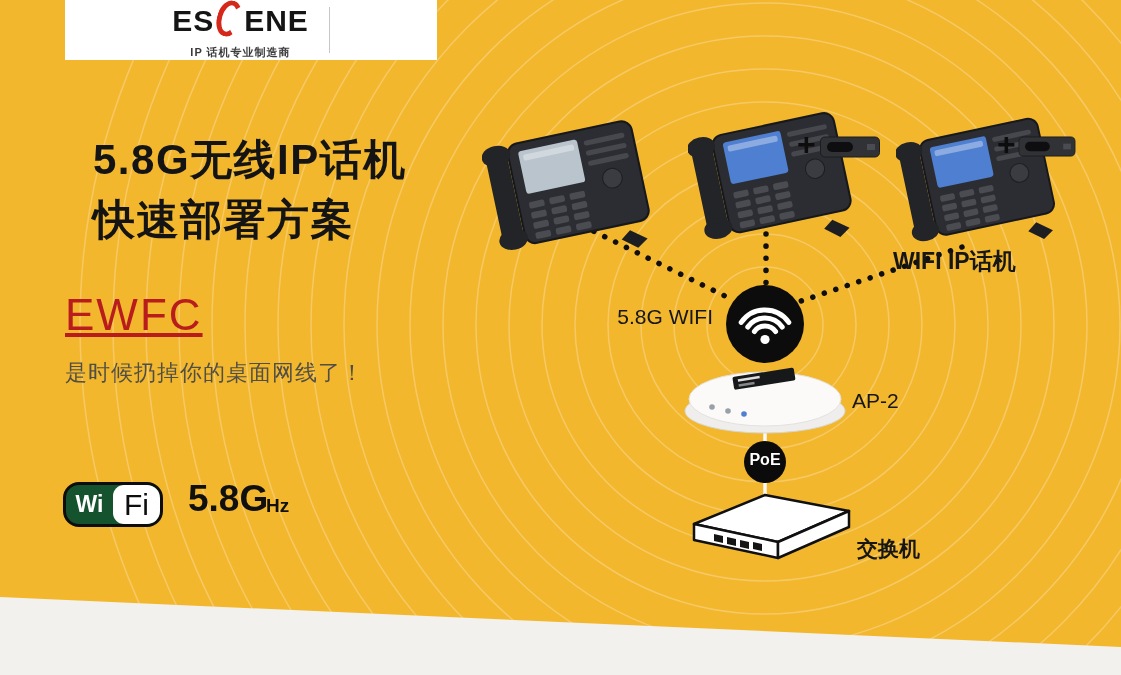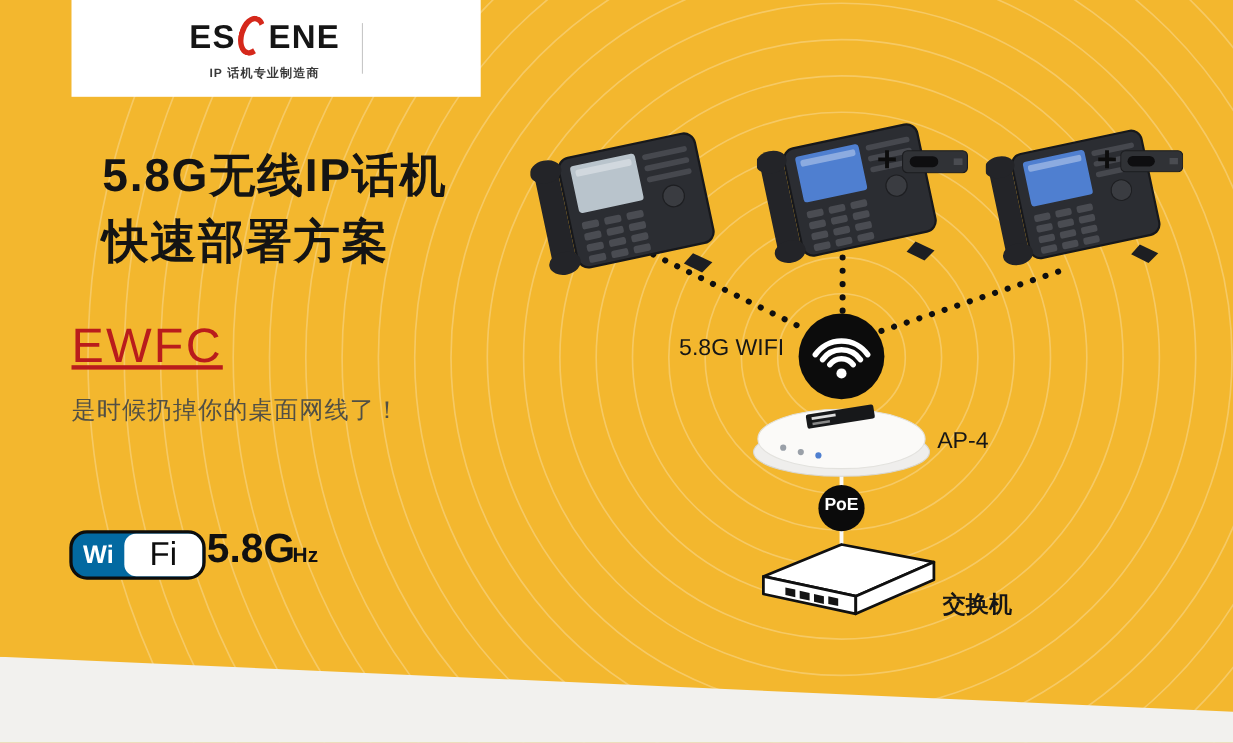--- a/index.html
+++ b/index.html
@@ -5,21 +5,21 @@
   html,body{margin:0;padding:0;background:#e8e8e8;}
   #banner{
     position:relative;width:1121px;height:675px;overflow:hidden;
     background:#F3B72E;
     font-family:"Liberation Sans","DejaVu Sans",sans-serif;
     -webkit-font-smoothing:antialiased;
   }
   .abs{position:absolute;}
   
   .logo-panel{
-    left:65px;top:0;width:372px;height:88px;background:#ffffff;
+    left:65px;top:0;width:372px;height:60px;background:#ffffff;
     display:flex;align-items:center;justify-content:center;gap:20px;
   }
   .logo-col{display:flex;flex-direction:column;align-items:center;gap:4px;}
   .escene-word{display:flex;align-items:center;font-weight:800;font-size:30px;color:#151515;letter-spacing:1px;line-height:1;}
   .crescent{
     display:inline-block;width:14px;height:27px;margin:0 3px 4px 3px;
     border:5px solid #D5281B;border-right-color:transparent;
     border-radius:50%;transform:rotate(16deg);
   }
   .escene-tag{font-size:11px;font-weight:700;color:#3a3a3a;letter-spacing:1px;}
@@ -29,22 +29,22 @@
     background:linear-gradient(100deg,#3F434C 52%,#F08519 52%);
     -webkit-background-clip:text;background-clip:text;color:transparent;
   }
   .univois-tag{font-size:11px;font-weight:700;color:#40444d;letter-spacing:.5px;}
   
   .title{left:64px;top:130px;font-size:42px;line-height:60px;font-weight:800;color:#141414;letter-spacing:1.5px;margin-left:29px;}
   .model{left:65px;top:290px;font-size:44px;font-weight:500;color:#b91c1c;letter-spacing:2px;text-decoration:underline;}
   .slogan{left:65px;top:358px;font-size:22px;font-weight:500;color:#514f45;letter-spacing:1px;}
   
   .wifi-badge{
-    left:63px;top:482px;width:124px;height:45px;display:flex;
-    background:#0369a1;border:3px solid #0d0d0d;border-radius:16px;
+    left:63px;top:482px;width:100px;height:45px;display:flex;
+    background:#14532d;border:3px solid #0d0d0d;border-radius:16px;
     box-sizing:border-box;overflow:hidden;
   }
   .wifi-badge .wi{flex:0 0 47px;display:flex;align-items:center;justify-content:center;
     color:#fff;font-weight:800;font-size:23px;}
   .wifi-badge .fi{flex:1;display:flex;align-items:center;justify-content:center;
     background:#fff;border-radius:11px;color:#0d0d0d;font-weight:400;font-size:30px;}
   .freq-value{left:188px;top:478px;font-size:37px;font-weight:800;color:#101010;}
   .freq-unit{left:266px;top:495px;font-size:19px;font-weight:800;color:#101010;}
   
   .diagram-label{color:#161616;white-space:nowrap;}
@@ -191,21 +191,22 @@
   <div class="abs plus-sign" style="left:797px;top:128px">+</div>
   <div class="abs plus-sign" style="left:997px;top:128px">+</div>
   <svg class="abs" style="left:820px;top:136px" width="60" height="22">
       <use href="#dongle"></use>
     </svg>
   <svg class="abs" style="left:1018px;top:136px" width="58" height="21" viewBox="0 0 60 22">
       <use href="#dongle"></use>
     </svg>
 
   <div class="abs diagram-label wifi-hub-label">5.8G WIFI</div>
-  <div class="abs diagram-label ap-label">AP-4</div>
+  <div class="abs diagram-label phones-label">WIFI IP话机</div>
+  <div class="abs diagram-label ap-label">AP-2</div>
   <div class="abs poe-label">PoE</div>
   <div class="abs diagram-label switch-label">交换机</div>
 
   <div class="abs logo-panel">
     <div class="logo-col">
       <div class="escene-word">
         <span>ES</span>
           <span class="crescent"></span>
           <span>ENE</span>
       </div>

